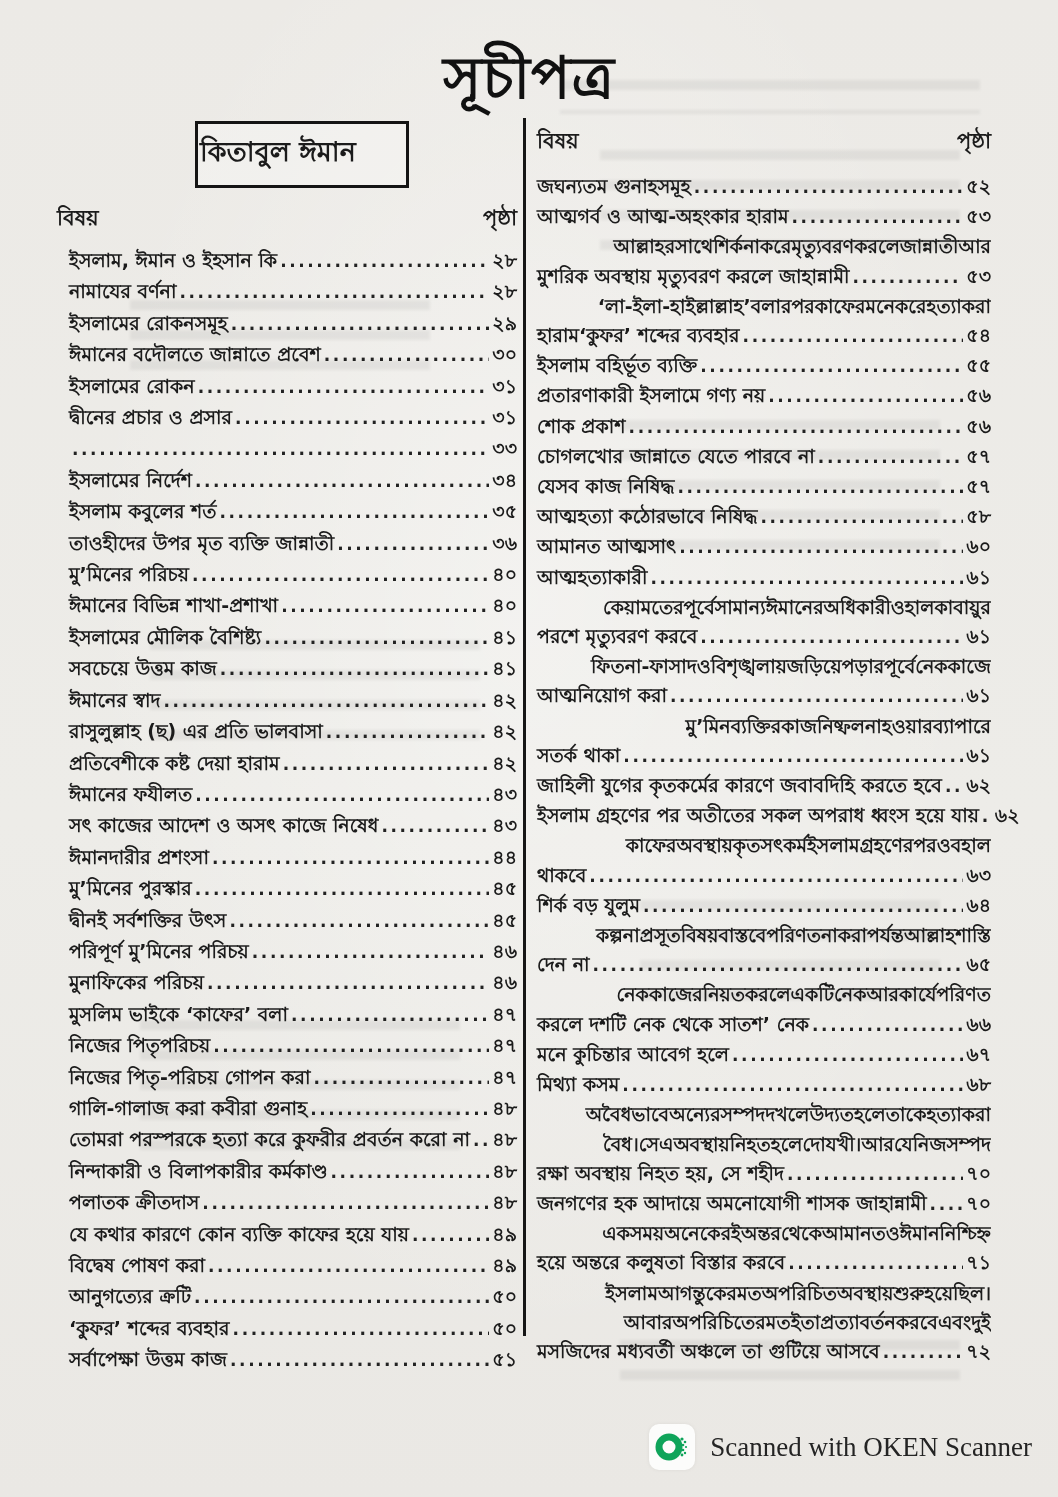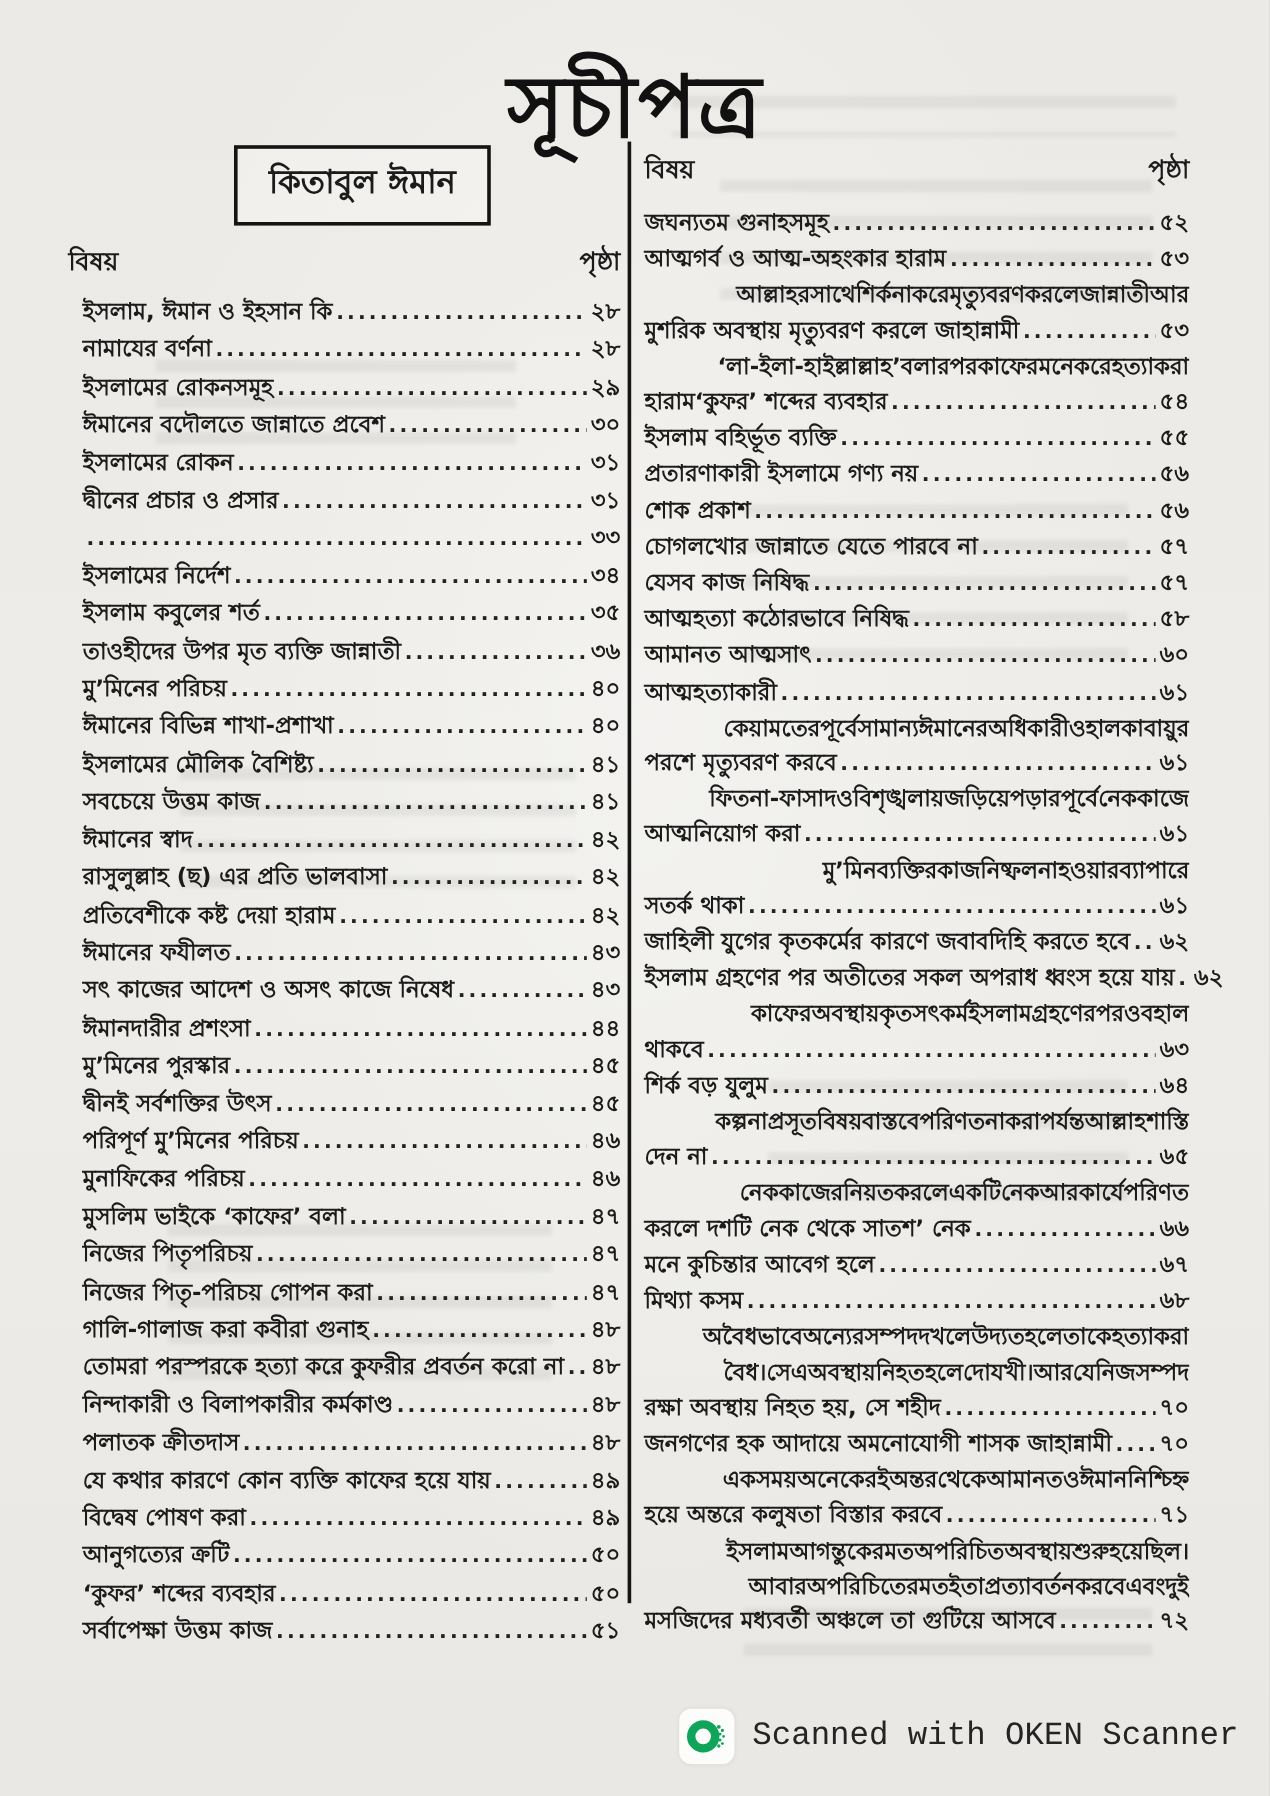--- a/index.html
+++ b/index.html
@@ -10,36 +10,35 @@
     background:
       radial-gradient(ellipse at 50% 40%, rgba(255,255,255,.35), rgba(0,0,0,0) 60%),
       linear-gradient(180deg,#eceae6 0%,#edece8 55%,#eae8e4 100%);
     overflow:hidden;
     font-family:"DejaVu Sans", sans-serif;
     color:#1b1b1b;
   }
   .page-title{
     position:absolute;top:34px;left:0;right:0;
     text-align:center;
-    font-size:72px;font-weight:700;
+    font-size:58px;font-weight:700;
     letter-spacing:1px;
     color:#111;
   }
   
   .divider{
     position:absolute;left:523px;top:118px;
     width:3px;height:1218px;background:#161616;
   }
   .col{position:absolute;top:115px;}
   .col-left{left:57px;width:460px;}
   .col-right{left:537px;width:454px;}
   .section-box{
     width:204px;margin:6px 0 14px 138px;
     border:3px solid #141414;
-    text-align:center;
     padding:7px 2px 9px 2px;
     font-size:27px;font-weight:700;
     background:rgba(255,255,255,.25);
   }
   .head-row{
     display:flex;justify-content:space-between;align-items:baseline;
     font-size:21px;font-weight:700;
     margin-bottom:8px;
   }
   .col-right .head-row{margin:10px 0 12px 0;}
@@ -61,21 +60,21 @@
   .pg{white-space:nowrap;}
   
   .smudge{
     position:absolute;opacity:.085;filter:blur(1.6px);
     background:repeating-linear-gradient(180deg,#5c5c5c 0 10px,transparent 10px 30px);
     pointer-events:none;
   }
   .footer{
     position:absolute;top:1424px;right:26px;
     display:flex;align-items:center;gap:15px;
-    font-family:Liberation Mono, monospace;
+    font-family:Liberation Serif, serif;
   }
   .oken-badge{
     width:46px;height:46px;border-radius:10px;background:#fcfcfb;
     display:flex;align-items:center;justify-content:center;
     box-shadow:0 0 4px rgba(0,0,0,.06);
   }
   .footer-text{font-size:27px;color:#242424;}
 </style>
 </head>
 <body>

